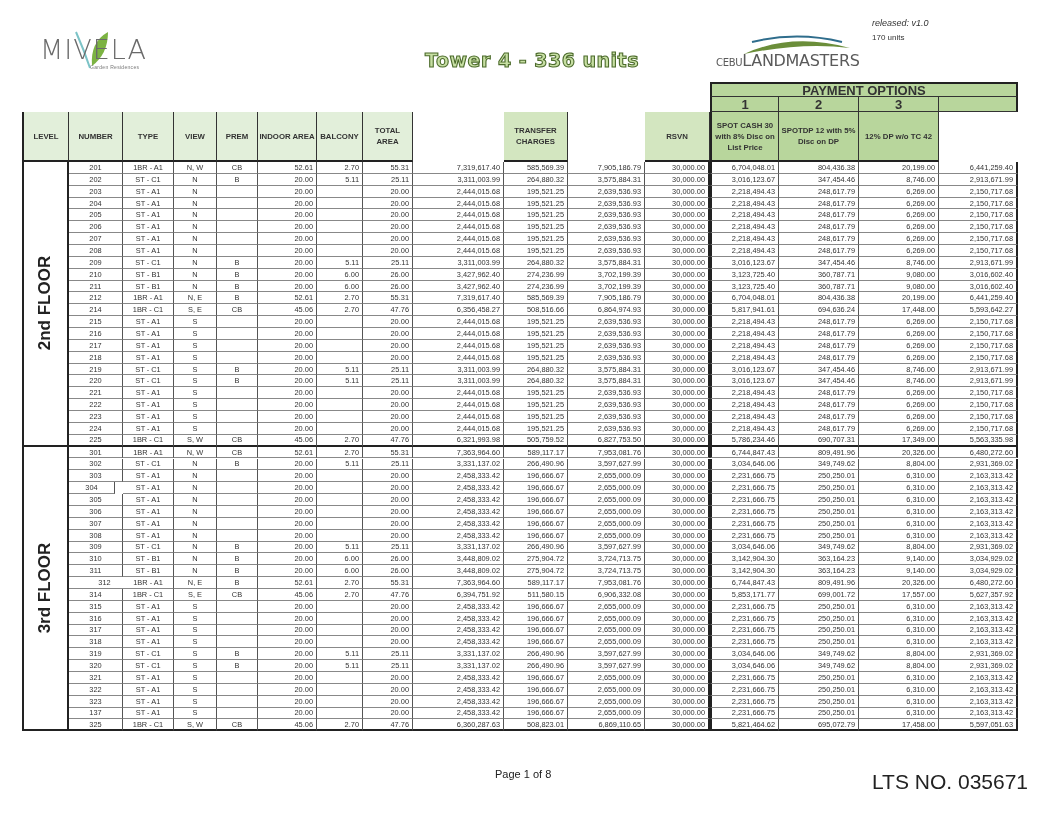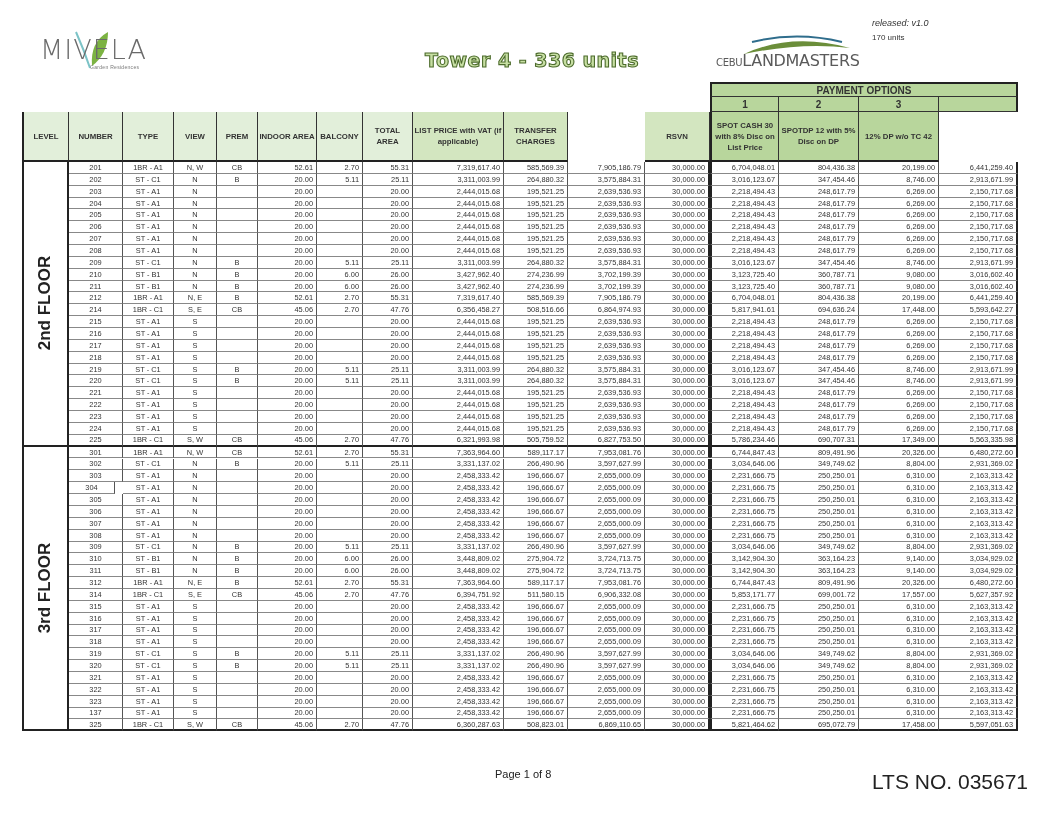--- a/index.html
+++ b/index.html
@@ -15,21 +15,21 @@
   #cebu .word .small { font-size:10px; }
   #release { left:872px; top:18px; font-size:9px; font-style:italic; color:#333; }
   #units { left:872px; top:33px; font-size:8px; color:#333; }
   #page { left:495px; top:768px; font-size:11px; color:#222; }
   #lts { left:872px; top:770px; font-size:21px; color:#222; }
 
   
   #grid { position:absolute; left:22px; top:82px; width:997px; height:676px; }
   .cell { position:absolute; box-sizing:border-box; display:flex; align-items:center; justify-content:center; text-align:center; font-size:8px; overflow:hidden; white-space:nowrap; }
   .hdr { font-weight:bold; color:#333; white-space:normal; line-height:11px; font-size:7.8px; }
-  .band { font-weight:bold; font-size:10px; color:#333; }
+  .band { font-weight:bold; font-size:13px; color:#333; }
   .unit-bg { background:#e2efda; }
   .price-bg { background:#d3e6c0; }
   .pay-bg { background:#b8d69c; }
   .d { border-right:1px solid #555; border-bottom:1px solid #888; font-size:7.4px; color:#333; background:#fff; }
   .r { justify-content:flex-end; padding-right:3px; }
   .floor-label { position:absolute; box-sizing:border-box; display:flex; align-items:center; justify-content:center; background:#fff; border-right:2px solid #222; border-bottom:2px solid #222; }
   .floor-label span { display:block; transform:rotate(-90deg); font-weight:bold; font-size:17px; white-space:nowrap; color:#222; }
 </style>
 </head>
 <body>
@@ -63,21 +63,20 @@
     <div class="cell band pay-bg" style="left: 837px; width: 80px; top: 15px; height: 15px; border-right: 1px solid rgb(51, 51, 51); border-bottom: 1px solid rgb(51, 51, 51);">3</div>
     <div class="cell band pay-bg" style="left: 917px; width: 79px; top: 15px; height: 15px; border-right: 2px solid rgb(34, 34, 34); border-bottom: 1px solid rgb(51, 51, 51);"></div>
     <div class="cell hdr unit-bg" style="left: 0px; width: 47px; top: 30px; height: 50px; border-right: 1px solid rgb(51, 51, 51); border-bottom: 2px solid rgb(34, 34, 34); border-left: 2px solid rgb(34, 34, 34);">LEVEL</div>
     <div class="cell hdr unit-bg" style="left: 47px; width: 54px; top: 30px; height: 50px; border-right: 1px solid rgb(51, 51, 51); border-bottom: 2px solid rgb(34, 34, 34);">NUMBER</div>
     <div class="cell hdr unit-bg" style="left: 101px; width: 51px; top: 30px; height: 50px; border-right: 1px solid rgb(51, 51, 51); border-bottom: 2px solid rgb(34, 34, 34);">TYPE</div>
     <div class="cell hdr unit-bg" style="left: 152px; width: 43px; top: 30px; height: 50px; border-right: 1px solid rgb(51, 51, 51); border-bottom: 2px solid rgb(34, 34, 34);">VIEW</div>
     <div class="cell hdr unit-bg" style="left: 195px; width: 41px; top: 30px; height: 50px; border-right: 1px solid rgb(51, 51, 51); border-bottom: 2px solid rgb(34, 34, 34);">PREM</div>
     <div class="cell hdr unit-bg" style="left: 236px; width: 59px; top: 30px; height: 50px; border-right: 1px solid rgb(51, 51, 51); border-bottom: 2px solid rgb(34, 34, 34);">INDOOR AREA</div>
     <div class="cell hdr unit-bg" style="left: 295px; width: 46px; top: 30px; height: 50px; border-right: 1px solid rgb(51, 51, 51); border-bottom: 2px solid rgb(34, 34, 34);">BALCONY</div>
     <div class="cell hdr unit-bg" style="left: 341px; width: 50px; top: 30px; height: 50px; border-right: 1px solid rgb(51, 51, 51); border-bottom: 2px solid rgb(34, 34, 34);">TOTAL AREA</div>
-    <div class="cell hdr price-bg" style="left: 391px; width: 91px; top: 30px; height: 50px; border-right: 1px solid rgb(51, 51, 51); border-bottom: 2px solid rgb(34, 34, 34);">LIST PRICE with VAT (if applicable)</div>
     <div class="cell hdr price-bg" style="left: 482px; width: 64px; top: 30px; height: 50px; border-right: 1px solid rgb(51, 51, 51); border-bottom: 2px solid rgb(34, 34, 34);">TRANSFER CHARGES</div>
     <div class="cell hdr price-bg" style="left: 623px; width: 65px; top: 30px; height: 50px; border-right: 1px solid rgb(51, 51, 51); border-bottom: 2px solid rgb(34, 34, 34);">RSVN</div>
     <div class="cell hdr pay-bg" style="left: 688px; width: 69px; top: 30px; height: 50px; border-right: 1px solid rgb(51, 51, 51); border-bottom: 2px solid rgb(34, 34, 34); border-left: 2px solid rgb(34, 34, 34);">SPOT CASH 30 with 8% Disc on List Price</div>
     <div class="cell hdr pay-bg" style="left: 757px; width: 80px; top: 30px; height: 50px; border-right: 1px solid rgb(51, 51, 51); border-bottom: 2px solid rgb(34, 34, 34);">SPOTDP 12 with 5% Disc on DP</div>
     <div class="cell hdr pay-bg" style="left: 837px; width: 80px; top: 30px; height: 50px; border-right: 1px solid rgb(51, 51, 51); border-bottom: 2px solid rgb(34, 34, 34);">12% DP w/o TC 42</div>
     <div class="cell d" style="left: 47px; width: 54px; top: 80px; height: 11.86px;">201</div>
     <div class="cell d" style="left: 101px; width: 51px; top: 80px; height: 11.86px;">1BR - A1</div>
     <div class="cell d" style="left: 152px; width: 43px; top: 80px; height: 11.86px;">N, W</div>
     <div class="cell d" style="left: 195px; width: 41px; top: 80px; height: 11.86px;">CB</div>
     <div class="cell d r" style="left: 236px; width: 59px; top: 80px; height: 11.86px;">52.61</div>
@@ -597,21 +596,21 @@
     <div class="cell d r" style="left: 295px; width: 46px; top: 483.24px; height: 11.86px;">6.00</div>
     <div class="cell d r" style="left: 341px; width: 50px; top: 483.24px; height: 11.86px;">26.00</div>
     <div class="cell d r" style="left: 391px; width: 91px; top: 483.24px; height: 11.86px;">3,448,809.02</div>
     <div class="cell d r" style="left: 482px; width: 64px; top: 483.24px; height: 11.86px;">275,904.72</div>
     <div class="cell d r" style="left: 546px; width: 77px; top: 483.24px; height: 11.86px;">3,724,713.75</div>
     <div class="cell d r" style="left: 623px; width: 65px; top: 483.24px; height: 11.86px; border-right: 2px solid rgb(34, 34, 34);">30,000.00</div>
     <div class="cell d r" style="left: 688px; width: 69px; top: 483.24px; height: 11.86px; border-left: 2px solid rgb(34, 34, 34);">3,142,904.30</div>
     <div class="cell d r" style="left: 757px; width: 80px; top: 483.24px; height: 11.86px;">363,164.23</div>
     <div class="cell d r" style="left: 837px; width: 80px; top: 483.24px; height: 11.86px;">9,140.00</div>
     <div class="cell d r" style="left: 917px; width: 79px; top: 483.24px; height: 11.86px; border-right: 2px solid rgb(34, 34, 34);">3,034,929.02</div>
-    <div class="cell d" style="left: 47px; width: 54px; top: 495.1px; height: 11.86px;">312</div>
+    <div class="cell d" style="left: 47px; width: 72px; top: 495.1px; height: 11.86px;">312</div>
     <div class="cell d" style="left: 101px; width: 51px; top: 495.1px; height: 11.86px;">1BR - A1</div>
     <div class="cell d" style="left: 152px; width: 43px; top: 495.1px; height: 11.86px;">N, E</div>
     <div class="cell d" style="left: 195px; width: 41px; top: 495.1px; height: 11.86px;">B</div>
     <div class="cell d r" style="left: 236px; width: 59px; top: 495.1px; height: 11.86px;">52.61</div>
     <div class="cell d r" style="left: 295px; width: 46px; top: 495.1px; height: 11.86px;">2.70</div>
     <div class="cell d r" style="left: 341px; width: 50px; top: 495.1px; height: 11.86px;">55.31</div>
     <div class="cell d r" style="left: 391px; width: 91px; top: 495.1px; height: 11.86px;">7,363,964.60</div>
     <div class="cell d r" style="left: 482px; width: 64px; top: 495.1px; height: 11.86px;">589,117.17</div>
     <div class="cell d r" style="left: 546px; width: 77px; top: 495.1px; height: 11.86px;">7,953,081.76</div>
     <div class="cell d r" style="left: 623px; width: 65px; top: 495.1px; height: 11.86px; border-right: 2px solid rgb(34, 34, 34);">30,000.00</div>

